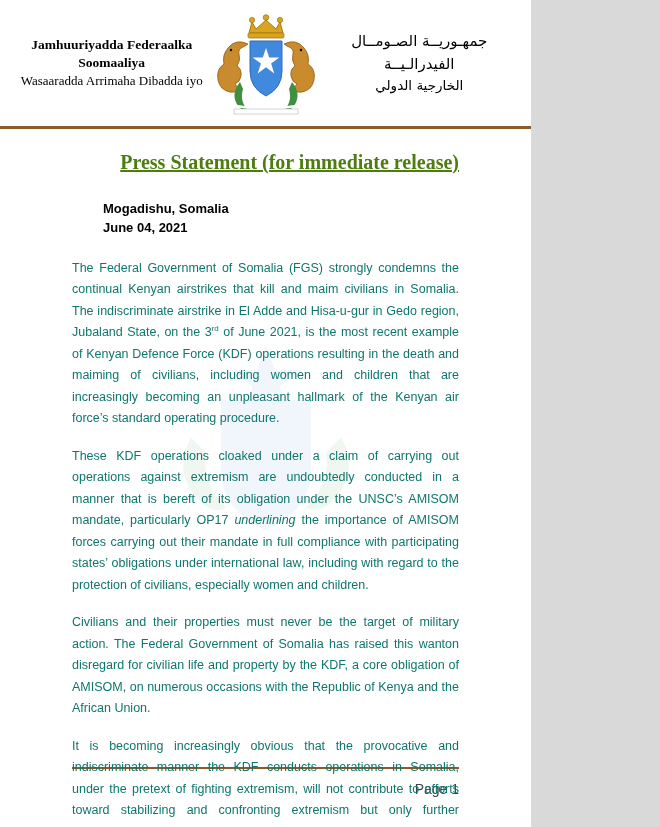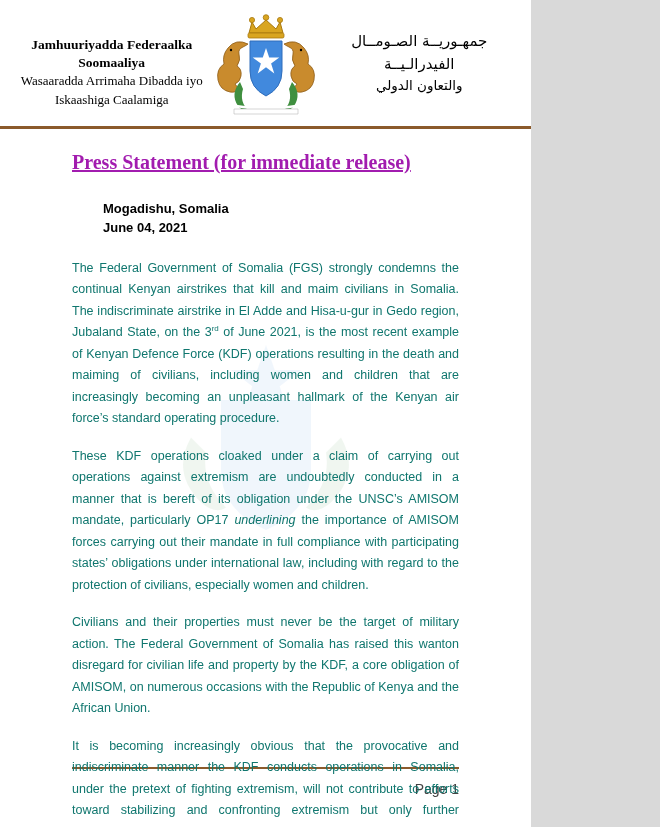--- a/index.html
+++ b/index.html
@@ -118,25 +118,25 @@
     z-index: 0;
   }
 
   
   .content {
     position: relative;
     z-index: 1;
     padding: 0 72px;
   }
   .doc-title {
-    text-align: left;
+    text-align: right;
     font-family: "Liberation Serif", serif;
     font-weight: bold;
     font-size: 20px;
-    color: #a21caf;
+    color: #4d7c0f;
     text-decoration: underline;
     margin-top: 22px;
     margin-bottom: 26px;
   }
   .place, .date {
     font-size: 13px;
     font-weight: bold;
     color: #000;
     line-height: 1.45;
     padding-left: 31px;
@@ -183,21 +183,20 @@
         <path d="M90 55 q8 14 -4 26 q-6 5 -10 2 q10 -10 8 -22 z" fill="#3f8f3f"></path>
       </g>
     </svg>
   </div>
 
   <div class="header">
     <div class="header-row">
       <div class="hdr-left">
         <div class="l1">Jamhuuriyadda Federaalka Soomaaliya</div>
         <div class="l2">Wasaaradda Arrimaha Dibadda iyo</div>
-        <div class="l2">Iskaashiga Caalamiga</div>
       </div>
 
       <div class="emblem">
         <svg width="120" height="108" viewBox="0 0 120 108" aria-hidden="true">
 
           <g>
             <path d="M46 8 l4 7 l10 -9 l10 9 l4 -7 l3 11 h-34 z" fill="#d9a520" stroke="#a8780f" stroke-width="1"></path>
             <circle cx="46" cy="6" r="2.6" fill="#d9a520" stroke="#a8780f" stroke-width="0.8"></circle>
             <circle cx="60" cy="3.5" r="2.8" fill="#d9a520" stroke="#a8780f" stroke-width="0.8"></circle>
             <circle cx="74" cy="6" r="2.6" fill="#d9a520" stroke="#a8780f" stroke-width="0.8"></circle>
@@ -220,21 +219,21 @@
           <path d="M34 68 q-10 12 -2 24 q5 6 11 5 q-10 -9 -6 -22 z" fill="#3f8f3f"></path>
           <path d="M86 68 q10 12 2 24 q-5 6 -11 5 q10 -9 6 -22 z" fill="#3f8f3f"></path>
 
           <path d="M30 92 L90 100 M90 92 L30 100" stroke="#ffffff" stroke-width="2.4"></path>
           <path d="M28 95 h64 v5 h-64 z" fill="#ffffff" stroke="#bbbbbb" stroke-width="0.6"></path>
         </svg>
       </div>
 
       <div class="hdr-right">
         <div class="r1">جمهـوريــة الصـومــال الفيدرالـيــة</div>
-        <div class="r2">والتعاون الدولي</div>
+        <div class="r2">الخارجية الدولي</div>
       </div>
     </div>
   </div>
 
 
   <div class="rule"></div>
 
   <div class="content">
     <div class="doc-title">Press Statement (for immediate release)</div>
 

